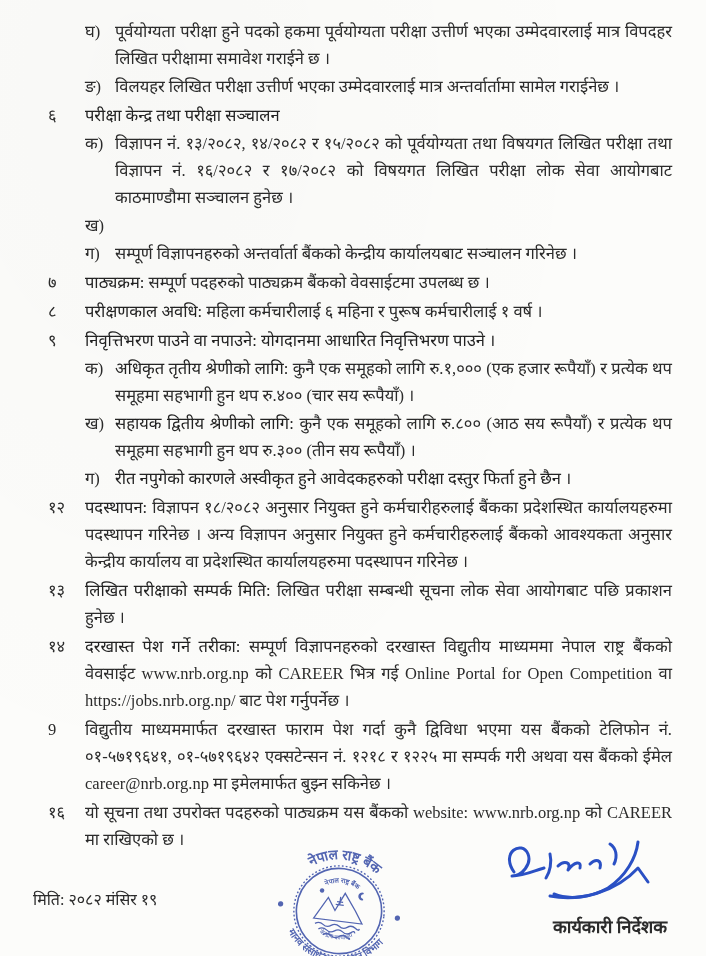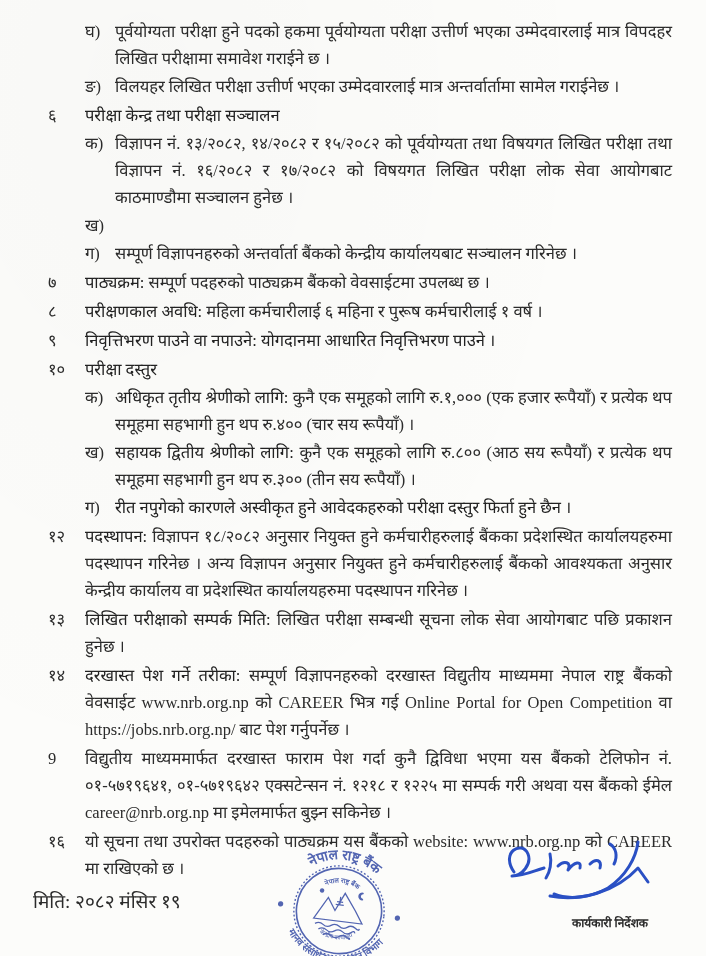--- a/index.html
+++ b/index.html
@@ -37,40 +37,40 @@
   .row .body b { font-weight: normal; color: #222; }
 
   .footer {
     position: absolute;
     left: 0; top: 818px;
     width: 706px; height: 138px;
   }
   .date-line {
     position: absolute;
     left: 33px; top: 70px;
-    font-size: 19px;
+    font-size: 16px;
   }
   .seal {
     position: absolute;
     left: 268px; top: 22px;
     width: 142px; height: 142px;
     transform: rotate(7deg);
     opacity: 0.88;
   }
   .signature {
     position: absolute;
     left: 488px; top: 20px;
     width: 172px; height: 78px;
   }
   .sig-title {
     position: absolute;
     left: 515px; top: 96px;
     width: 190px;
     text-align: center;
-    font-size: 12px;
+    font-size: 18px;
     font-weight: bold;
   }
   svg text { font-family: "Liberation Serif", "DejaVu Serif", serif; }
 </style>
 </head>
 <body>
 
 <div class="page">
 
   <div class="doc">
@@ -101,24 +101,20 @@
         <span class="marker">७</span>
         <div class="body"><b>पाठ्यक्रम: </b>सम्पूर्ण पदहरुको पाठ्यक्रम बैंकको वेवसाईटमा उपलब्ध छ ।</div>
       </div>
       <div class="row num">
         <span class="marker">८</span>
         <div class="body"><b>परीक्षणकाल अवधि: </b>महिला कर्मचारीलाई ६ महिना र पुरूष कर्मचारीलाई १ वर्ष ।</div>
       </div>
       <div class="row num">
         <span class="marker">९</span>
         <div class="body"><b>निवृत्तिभरण पाउने वा नपाउने: योगदानमा आधारित निवृत्तिभरण पाउने ।</b></div>
-      </div>
-      <div class="row num">
-        <span class="marker">१०</span>
-        <div class="body"><b>परीक्षा दस्तुर</b></div>
       </div>
       <div class="row sub">
         <span class="marker">क)</span>
         <div class="body"><b>अधिकृत तृतीय श्रेणीको लागि: </b>कुनै एक समूहको लागि रु.१,००० (एक हजार रूपैयाँ) र प्रत्येक थप समूहमा सहभागी हुन थप रु.४०० (चार सय रूपैयाँ) ।</div>
       </div>
       <div class="row sub">
         <span class="marker">ख)</span>
         <div class="body"><b>सहायक द्वितीय श्रेणीको लागि: </b>कुनै एक समूहको लागि रु.८०० (आठ सय रूपैयाँ) र प्रत्येक थप समूहमा सहभागी हुन थप रु.३०० (तीन सय रूपैयाँ) ।</div>
       </div>
       <div class="row sub">

